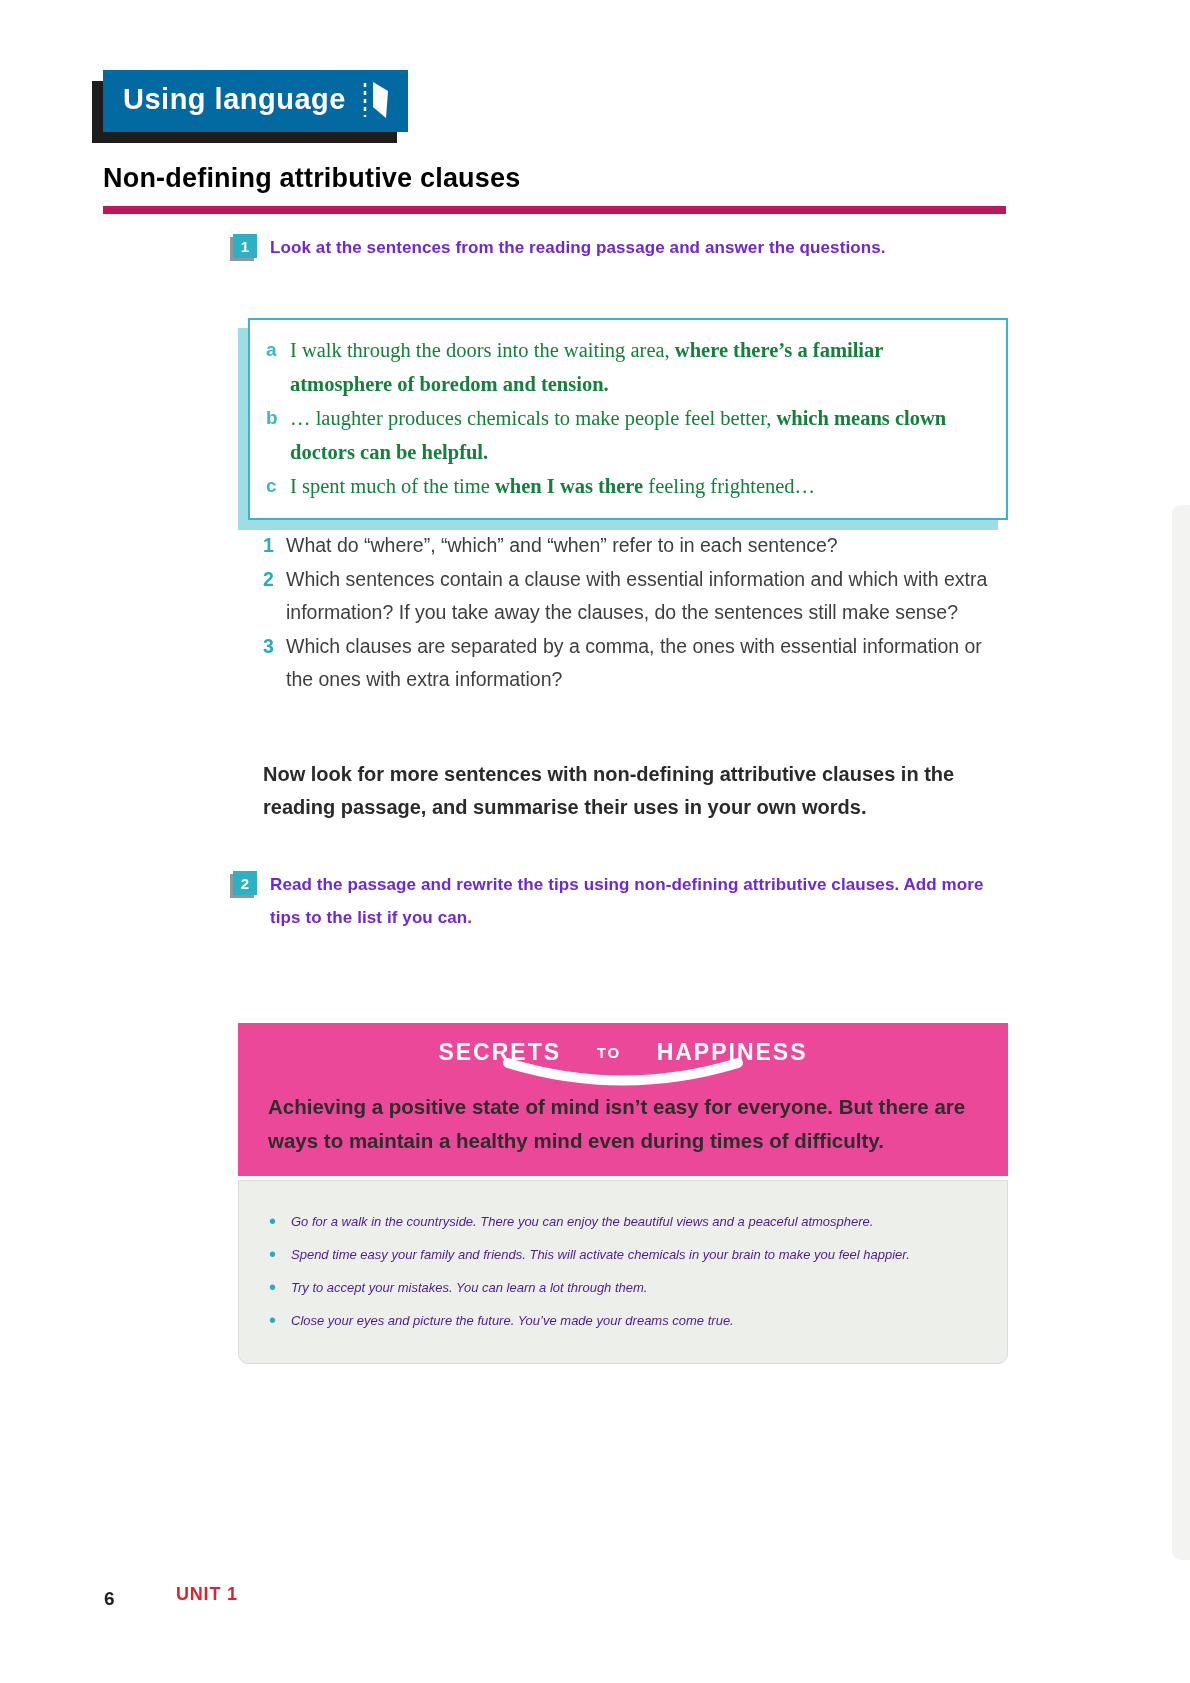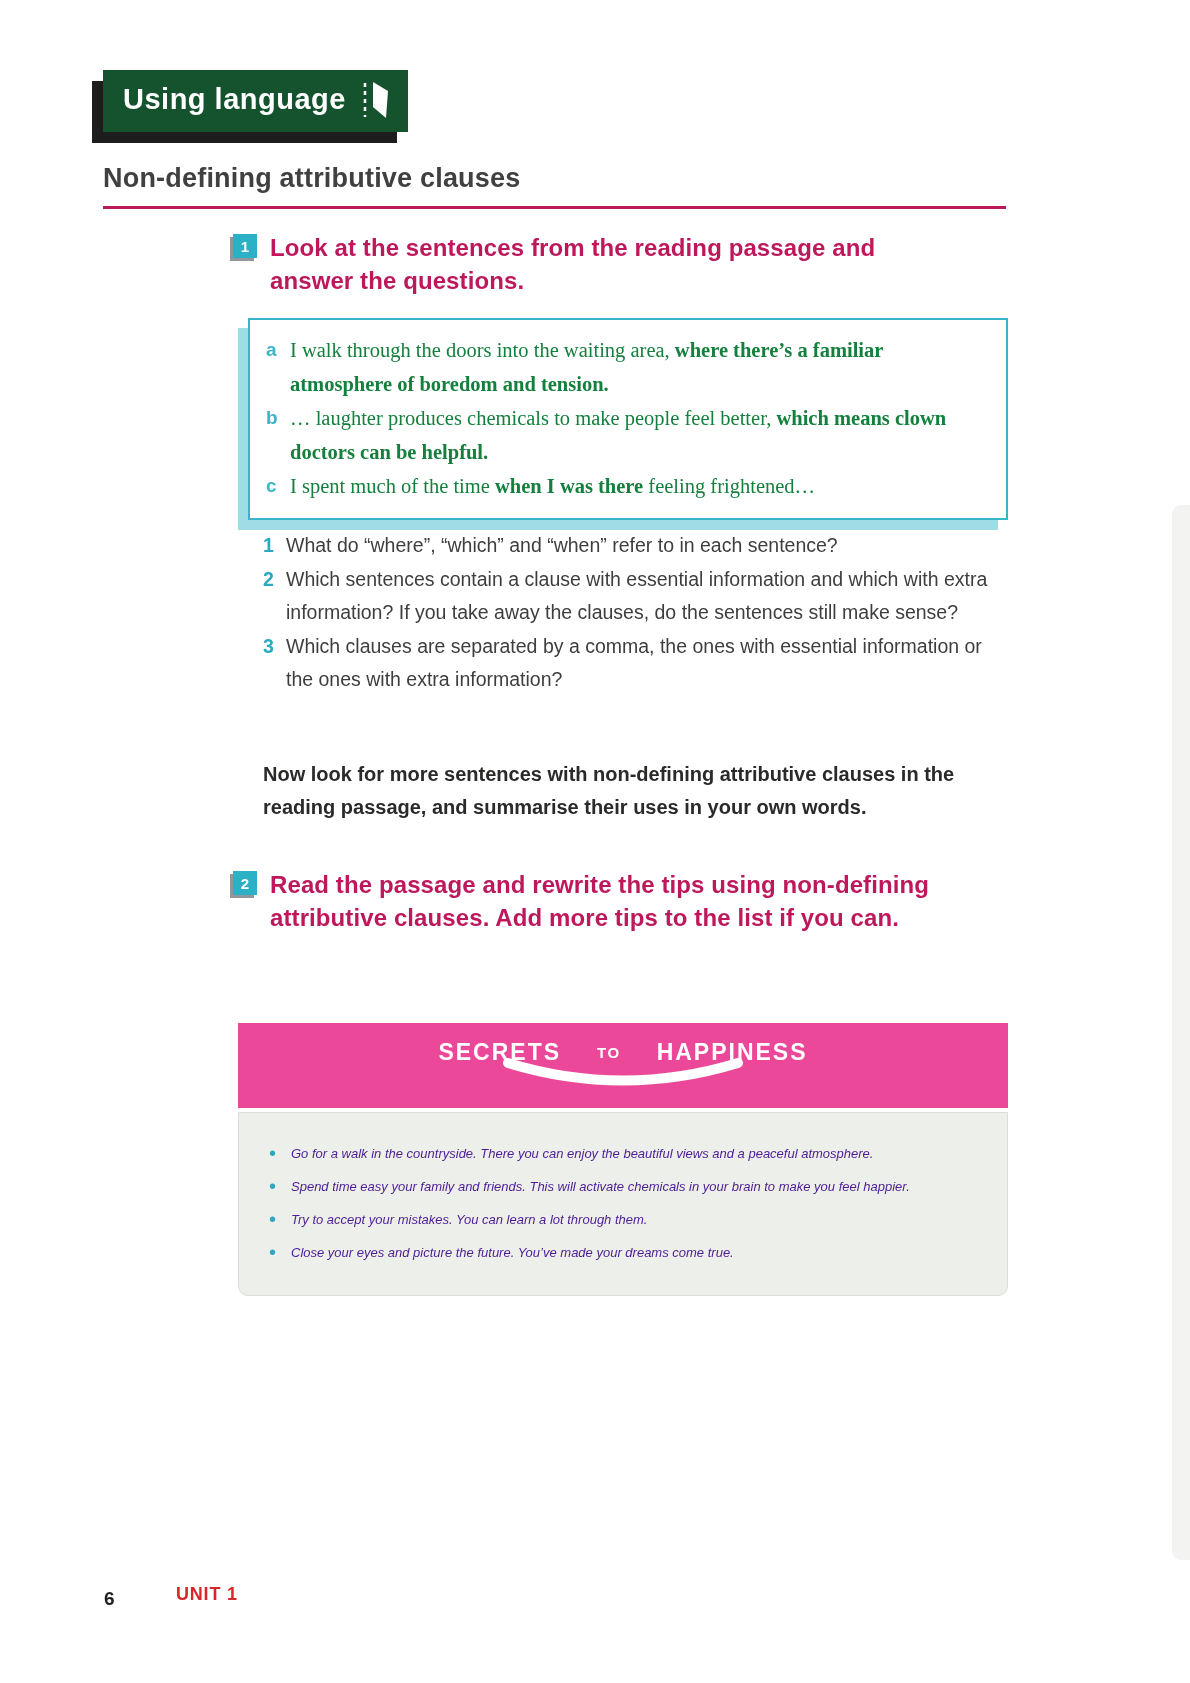--- a/index.html
+++ b/index.html
@@ -9,54 +9,54 @@
     position:relative;
     width:1190px; height:1683px;
     background:#ffffff;
     overflow:hidden;
   }
 
   
   .banner {
     position:absolute; left:103px; top:70px;
     display:inline-flex; align-items:center; gap:14px;
-    background:#14532d;
+    background:#0369a1;
     padding:9px 16px 11px 20px;
     box-shadow:-11px 11px 0 #1d1d1d;
   }
   .banner-title {
     color:#ffffff; font-size:29px; font-weight:bold; letter-spacing:0.5px;
     line-height:1.1;
   }
   .banner-icon { display:flex; align-items:center; }
 
   
   .page-heading {
     position:absolute; left:103px; top:163px;
     width:903px;
-    font-size:27px; font-weight:bold; color:#404040;
+    font-size:27px; font-weight:bold; color:#000000;
     padding-bottom:12px;
-    border-bottom:3px solid #be185d;
+    border-bottom:8px solid #be185d;
     letter-spacing:0.2px;
   }
 
   
   .exercise { position:absolute; display:flex; gap:13px; }
   .ex1 { left:233px; top:231px; width:730px; }
   .ex2 { left:233px; top:868px; width:760px; }
   .num-badge {
     flex:0 0 auto;
     width:24px; height:24px; margin-top:3px;
     background:#2cb0c6;
     color:#ffffff; font-weight:bold; font-size:15px;
     display:flex; align-items:center; justify-content:center;
     box-shadow:-3px 3px 0 #8f979a;
   }
   .ex-instruction {
-    font-size:24px; font-weight:bold; color:#be185d;
+    font-size:17px; font-weight:bold; color:#6d28d9;
     line-height:33px; letter-spacing:0.1px;
   }
 
   
   .sentence-box {
     position:absolute; left:248px; top:318px; width:760px;
     background:#ffffff;
     border:2px solid #3ab5c8;
     box-shadow:-10px 10px 0 #9edce6;
     padding:13px 20px 15px 16px;
@@ -213,20 +213,21 @@
       <div class="passage-title">
         <span class="pt-word">SECRETS</span>
         <span class="pt-to">TO</span>
         <span class="pt-word">HAPPINESS</span>
         <span class="smile-arc">
           <svg width="250" height="34" viewBox="0 0 250 34">
             <path d="M10,5 Q125,40 240,5" stroke="#ffffff" stroke-width="10" fill="none" stroke-linecap="round"></path>
           </svg>
         </span>
       </div>
+      <div class="passage-intro">Achieving a positive state of mind isn’t easy for everyone. But there are ways to maintain a healthy mind even during times of difficulty.</div>
     </div>
     <div class="passage-body">
       <div class="tip">
         <span class="tip-bullet">•</span>
         <span class="tip-text">Go for a walk in the countryside. There you can enjoy the beautiful views and a peaceful atmosphere.</span>
       </div>
       <div class="tip">
         <span class="tip-bullet">•</span>
         <span class="tip-text">Spend time easy your family and friends. This will activate chemicals in your brain to make you feel happier.</span>
       </div>

